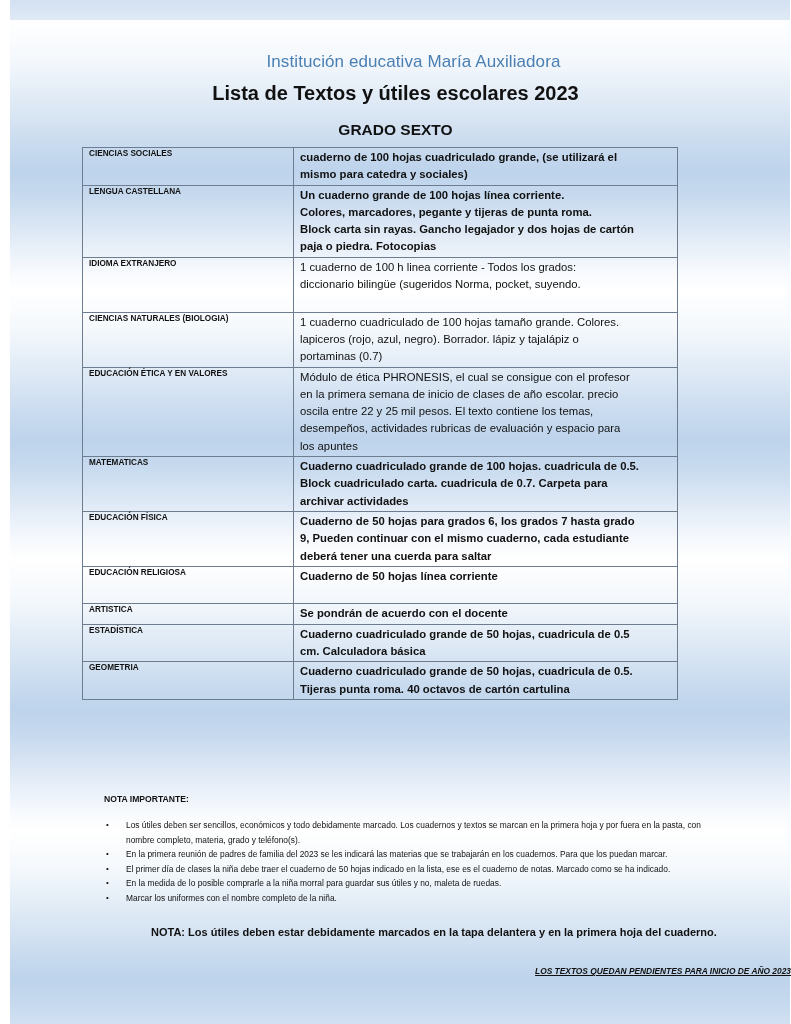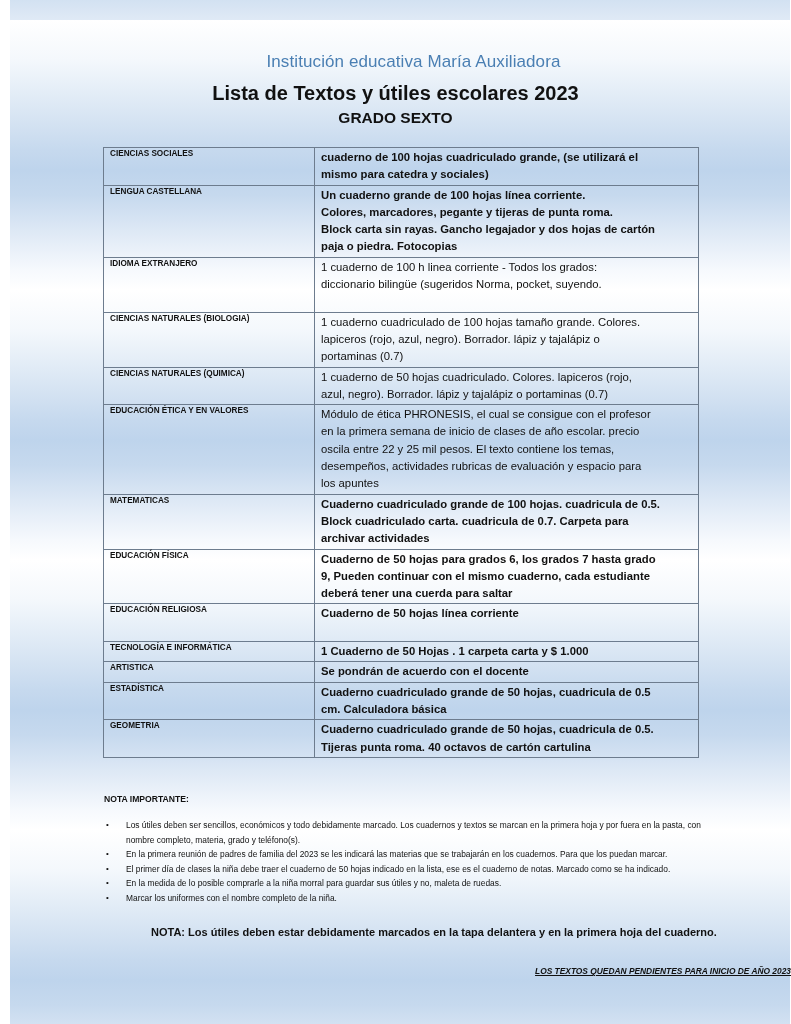--- a/index.html
+++ b/index.html
@@ -19,26 +19,25 @@
     .page-top-fade {
       position: absolute; left: 0; top: 0; width: 791px; height: 30px;
       background: #fff;
     }
     .header { position: absolute; left: 0; top: 52px; width: 791px; text-align: center; }
     .inst-title {
       font-family: "Liberation Sans", sans-serif; font-size: 17px; color: #4a7fb3;
       font-weight: normal; letter-spacing: 0.1px; padding-left: 36px;
     }
     .doc-title { margin-top: 10px; font-size: 20px; font-weight: bold; color: #111; }
-    .grade-title { margin-top: 4px; font-size: 15.5px; font-weight: bold; color: #111; }
+    .grade-title { margin-top: 16px; font-size: 15.5px; font-weight: bold; color: #111; }
 
     table.subjects {
       position: absolute; left: 82px; top: 147px; width: 596px;
       border-collapse: collapse;
-      margin-left: 21px;
     }
     table.subjects td {
       border: 1px solid #6d7c8e; vertical-align: top; padding: 1px 6px 1px 6px;
       background: transparent;
     }
     td.subject {
       width: 198px; font-size: 8.2px; font-weight: bold; padding-top: 3px;
       font-family: "Liberation Sans", sans-serif;
     }
     td.items { font-size: 11.3px; line-height: 17.3px; padding-left: 6px; }
@@ -103,27 +102,20 @@
       </tr>
       <tr>
         <td class="subject">CIENCIAS NATURALES (BIOLOGIA)</td>
         <td class="items">
           <span>1 cuaderno cuadriculado de 100 hojas tamaño grande. Colores.</span>
           <span>lapiceros (rojo, azul, negro). Borrador. lápiz y tajalápiz o</span>
           <span>portaminas (0.7)</span>
         </td>
       </tr>
       <tr>
-        <td class="subject">CIENCIAS NATURALES (QUIMICA)</td>
-        <td class="items">
-          <span>1 cuaderno de 50 hojas cuadriculado.  Colores.  lapiceros (rojo,</span>
-          <span>azul, negro).  Borrador.  lápiz y tajalápiz o portaminas (0.7)</span>
-        </td>
-      </tr>
-      <tr>
         <td class="subject">EDUCACIÓN ÉTICA Y EN VALORES</td>
         <td class="items">
           <span>Módulo de ética PHRONESIS, el cual se consigue con el profesor</span>
           <span>en la primera semana de inicio de clases de año escolar. precio</span>
           <span>oscila entre 22 y 25 mil pesos. El texto contiene los temas,</span>
           <span>desempeños, actividades rubricas de evaluación y espacio para</span>
           <span>los apuntes</span>
         </td>
       </tr>
       <tr>
@@ -140,26 +132,20 @@
           <span>Cuaderno de 50 hojas para grados 6, los grados 7 hasta grado</span>
           <span>9, Pueden continuar con el mismo cuaderno, cada estudiante</span>
           <span>deberá tener una cuerda para saltar</span>
         </td>
       </tr>
       <tr>
         <td class="subject">EDUCACIÓN RELIGIOSA</td>
         <td class="items bold">
           <span>Cuaderno de 50 hojas línea corriente</span>
           <span>&nbsp;</span>
-        </td>
-      </tr>
-      <tr>
-        <td class="subject">TECNOLOGÍA E INFORMÁTICA</td>
-        <td class="items bold">
-          <span>1 Cuaderno de 50 Hojas .  1  carpeta carta y $ 1.000</span>
         </td>
       </tr>
       <tr>
         <td class="subject">ARTISTICA</td>
         <td class="items bold">
           <span>Se pondrán de acuerdo con el docente</span>
         </td>
       </tr>
       <tr>
         <td class="subject">ESTADÍSTICA</td>

